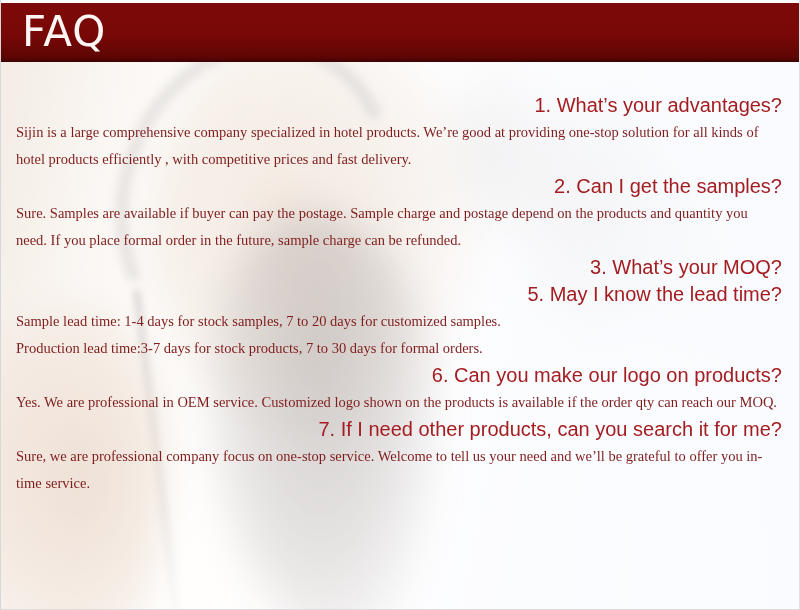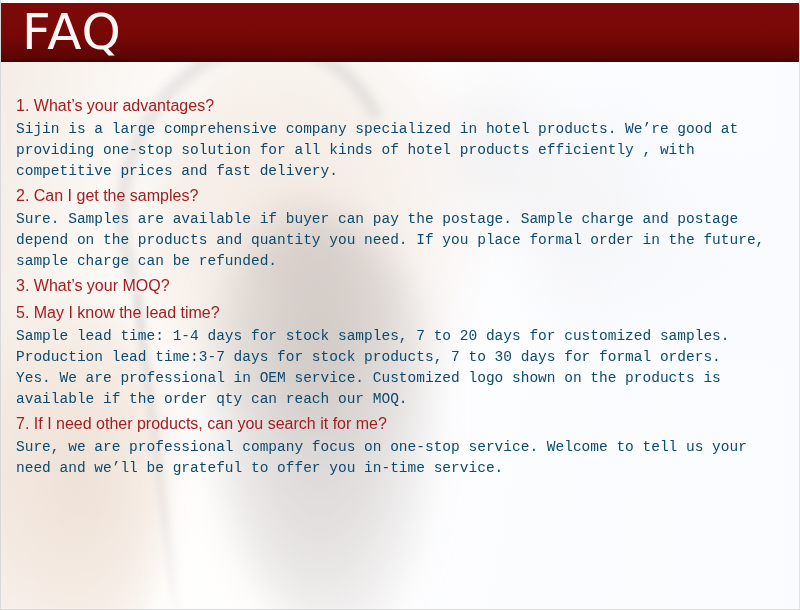--- a/index.html
+++ b/index.html
@@ -163,21 +163,21 @@
     top: 3px;
     width: 800px;
     height: 59px;
     background: linear-gradient(180deg, #7d0a08 0%, #780806 55%, #5d0504 92%, #3d0302 100%);
     z-index: 3;
   }
   #faq-title {
     position: absolute;
     left: 22px;
     top: 4px;
-    font-size: 50px;
+    font-size: 42px;
     line-height: 50px;
     font-weight: 400;
     color: #fdf6f4;
     letter-spacing: 1px;
     font-family: "DejaVu Sans", sans-serif;
   }
 
   
   #faq-content {
     position: absolute;
@@ -185,30 +185,31 @@
     top: 62px;
     width: 800px;
     height: 548px;
     z-index: 2;
     padding: 30px 18px 0 16px;
     box-sizing: border-box;
   }
   .qa-block { margin: 0; }
   .question {
     color: #a31d21;
-    font-size: 16px;
+    font-size: 20px;
     line-height: 27px;
     font-family: "Liberation Sans", sans-serif;
     white-space: nowrap;
+    text-align: right;
   }
   .answer {
-    color: #0c4a6e;
+    color: #7f1d1d;
     font-size: 14.5px;
-    line-height: 21px;
-    font-family: Liberation Mono, monospace;
+    line-height: 27px;
+    font-family: Liberation Serif, serif;
     max-width: 768px;
   }
   .answer.nowrap { white-space: nowrap; }
 
   
   #frame-left {
     position: absolute;
     left: 0; top: 0;
     width: 1px; height: 610px;
     background: #d8d8d8;
@@ -269,20 +270,21 @@
     </div>
 
 
     <div class="qa-block">
       <div class="question">5. May I know the lead time?</div>
       <div class="answer nowrap">Sample lead time: 1-4 days for stock samples, 7 to 20 days for customized samples.</div>
       <div class="answer nowrap">Production lead time:3-7 days for stock products, 7 to 30 days for formal orders.</div>
     </div>
 
     <div class="qa-block">
+      <div class="question">6. Can you make our logo on products?</div>
       <div class="answer">Yes. We are professional in OEM service. Customized logo shown on the products is available if the order qty can reach our MOQ.</div>
     </div>
 
     <div class="qa-block">
       <div class="question">7. If I need other products, can you search it for me?</div>
       <div class="answer">Sure, we are professional company focus on one-stop service. Welcome to tell us your need and we’ll be grateful to offer you in-time service.</div>
     </div>
 
   </div>
 

